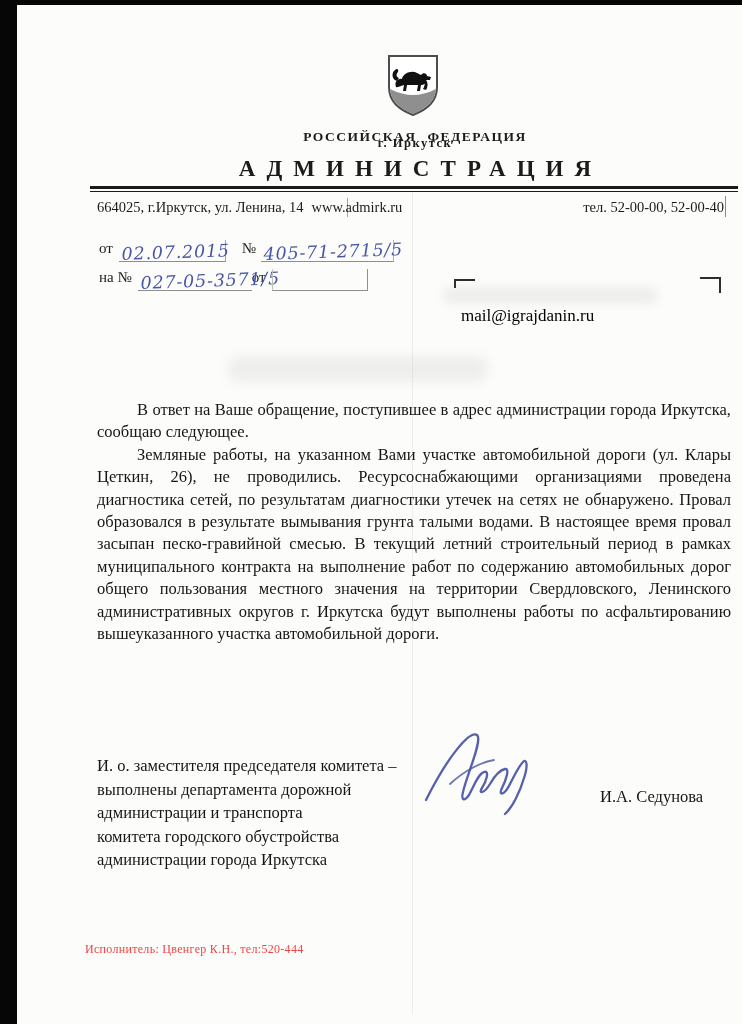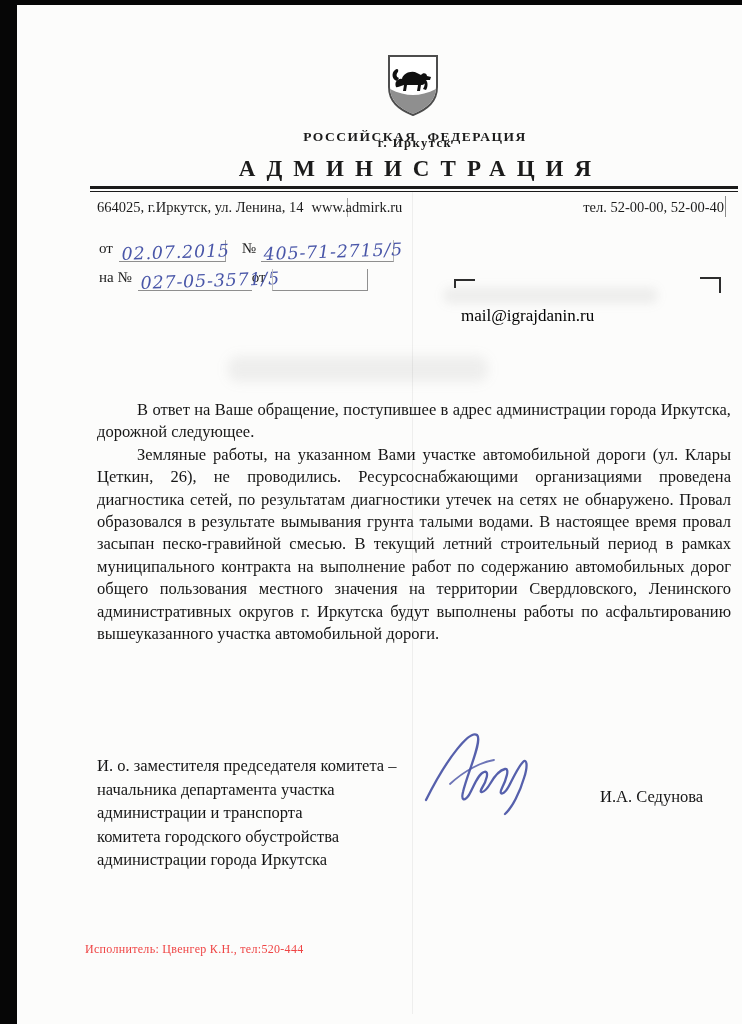--- a/index.html
+++ b/index.html
@@ -120,27 +120,27 @@
     <span class="field f-empty"></span>
   </div>
 
   <div class="corner-left"></div>
   <div class="corner-right"></div>
   <div class="smudge1"></div>
   <div class="email">mail@igrajdanin.ru</div>
   <div class="smudge2"></div>
 
   <div class="body-text">
-    <p>В ответ на Ваше обращение, поступившее в адрес администрации города Иркутска, дорожной следующее.</p>
+    <p>В ответ на Ваше обращение, поступившее в адрес администрации города Иркутска, сообщаю следующее.</p>
     <p>Земляные работы, на указанном Вами участке автомобильной дороги (ул. Клары Цеткин, 26), не проводились. Ресурсоснабжающими организациями проведена диагностика сетей, по результатам диагностики утечек на сетях не обнаружено.  Провал образовался в результате вымывания грунта талыми водами. В настоящее время провал засыпан песко-гравийной смесью. В текущий летний строительный период в рамках муниципального контракта на выполнение работ по содержанию автомобильных дорог общего пользования местного значения на территории Свердловского, Ленинского административных округов г. Иркутска будут выполнены работы по асфальтированию вышеуказанного участка автомобильной дороги.</p>
   </div>
 
   <div class="sig-block">
     <div>И. о. заместителя председателя комитета –</div>
-    <div>начальника департамента участка</div>
+    <div>выполнены департамента дорожной</div>
     <div>администрации и транспорта</div>
     <div>комитета городского обустройства</div>
     <div>администрации города Иркутска</div>
   </div>
 
   <svg class="signature-svg" viewBox="0 0 120 95" xmlns="http://www.w3.org/2000/svg">
     <path d="M6,78 C28,34 50,8 57,13 C63,18 47,52 43,70 C41,78 44,80 49,73 C54,64 58,52 64,50 C70,48 66,60 62,66 C58,72 64,72 70,62 C74,55 80,48 85,47 C90,46 86,58 82,66 C78,74 84,74 90,62 C94,54 99,44 103,40 C107,36 108,44 104,56 C100,70 92,86 85,92" stroke="#4853a5" stroke-width="2.3" fill="none" stroke-linecap="round" opacity="0.92"></path>
     <path d="M30,62 C45,48 62,40 74,38" stroke="#4853a5" stroke-width="1.8" fill="none" stroke-linecap="round" opacity="0.8"></path>
   </svg>
 

